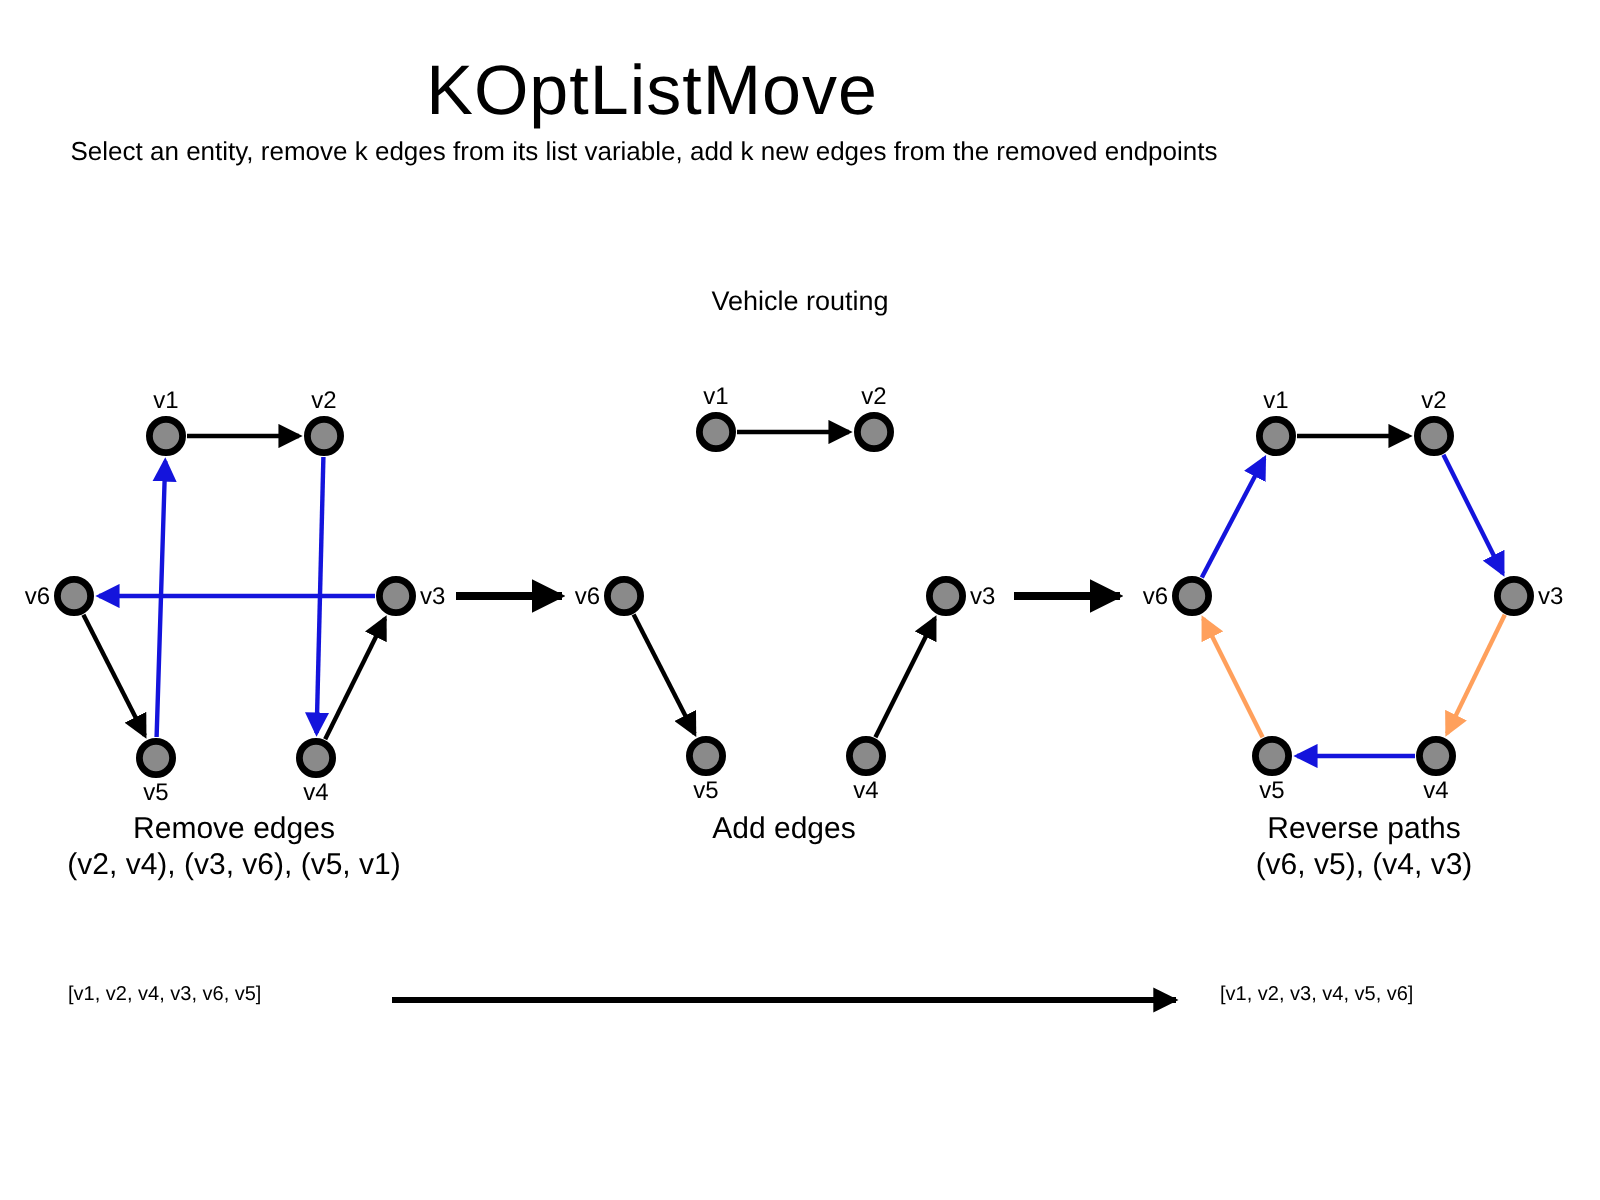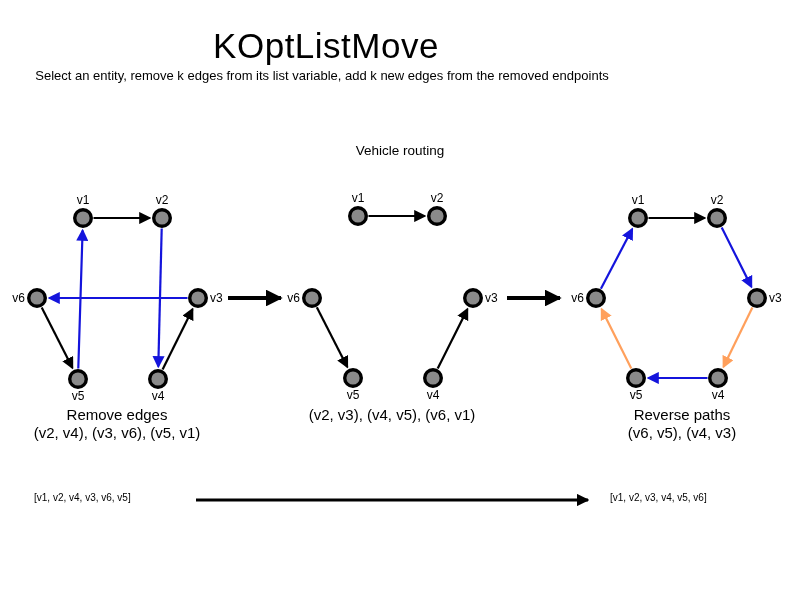--- a/index.html
+++ b/index.html
@@ -105,21 +105,21 @@
     <line x1="228" y1="298" x2="281" y2="298" stroke="#000000" stroke-width="4" marker-end="url(#arr-thick)"></line>
     <line x1="507" y1="298" x2="560" y2="298" stroke="#000000" stroke-width="4" marker-end="url(#arr-thick)"></line>
     <line x1="196" y1="500" x2="588" y2="500" stroke="#000000" stroke-width="3" marker-end="url(#arr-thick)"></line>
   </svg>
 
 <div class="abs caption" id="cap-remove">
   <div>Remove edges</div>
   <div>(v2, v4), (v3, v6), (v5, v1)</div>
 </div>
 <div class="abs caption" id="cap-add">
-  <div>(v2, v3), (v4, v5), (v6, v1)</div>
+  <div>Add edges</div>
 </div>
 <div class="abs caption" id="cap-reverse">
   <div>Reverse paths</div>
   <div>(v6, v5), (v4, v3)</div>
 </div>
 
 <div class="abs listtext" id="before-list">[v1, v2, v4, v3, v6, v5]</div>
 <div class="abs listtext" id="after-list">[v1, v2, v3, v4, v5, v6]</div>
 
 </body></html>

